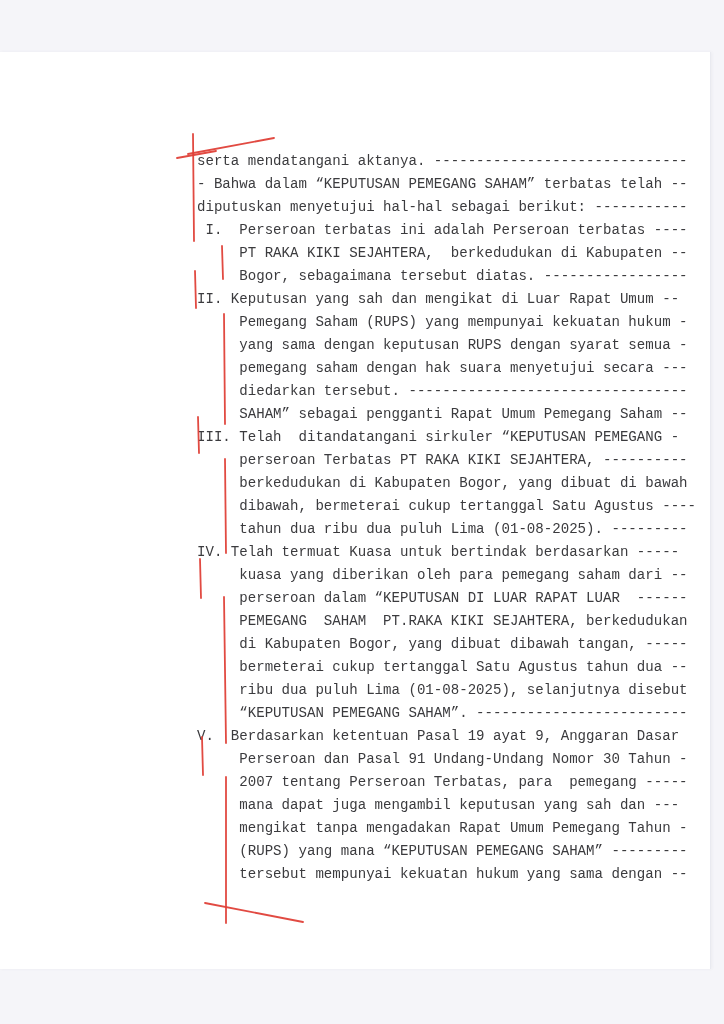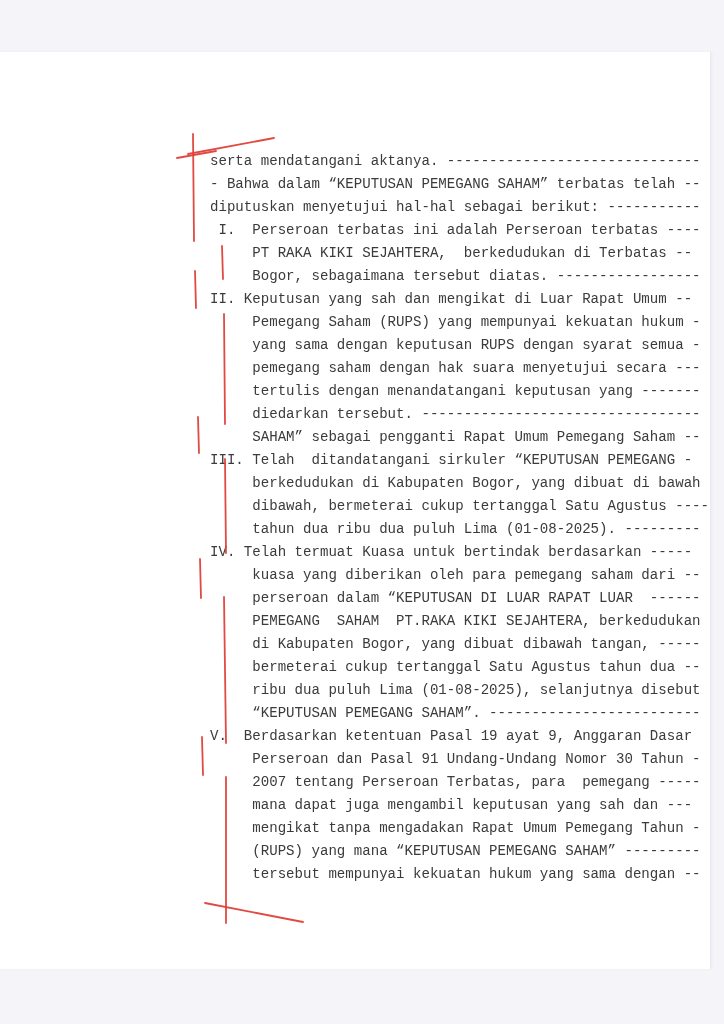--- a/index.html
+++ b/index.html
@@ -20,21 +20,21 @@
     position:relative;width:724px;height:1024px;
     background:var(--c-backdrop);
   }
   .page{
     position:absolute;left:0;top:52px;width:710px;height:917px;
     background:var(--c-page);
     border-right:1px solid var(--c-page-edge);
     box-shadow:1px 0 3px rgba(80,80,110,0.06);
   }
   .deed-text{
-    position:absolute;left:210px;top:150px;
+    position:absolute;left:197px;top:150px;
   }
   .line{
     white-space:pre;
     font-family:"Liberation Mono","DejaVu Sans Mono",monospace;
     font-size:14.1px;
     line-height:23px;
     height:23px;
     color:var(--c-text);
     letter-spacing:0;
   }
@@ -48,30 +48,30 @@
 
 <div class="stage">
   <div class="page"></div>
 
   <div class="deed-text">
 
   <div class="line">serta mendatangani aktanya. ------------------------------</div>
       <div class="line">- Bahwa dalam “KEPUTUSAN PEMEGANG SAHAM” terbatas telah --</div>
       <div class="line">diputuskan menyetujui hal-hal sebagai berikut: -----------</div>
       <div class="line"> I.  Perseroan terbatas ini adalah Perseroan terbatas ----</div>
-      <div class="line">     PT RAKA KIKI SEJAHTERA,  berkedudukan di Terbatas --</div>
+      <div class="line">     PT RAKA KIKI SEJAHTERA,  berkedudukan di Kabupaten --</div>
       <div class="line">     Bogor, sebagaimana tersebut diatas. -----------------</div>
       <div class="line">II. Keputusan yang sah dan mengikat di Luar Rapat Umum --</div>
       <div class="line">     Pemegang Saham (RUPS) yang mempunyai kekuatan hukum -</div>
       <div class="line">     yang sama dengan keputusan RUPS dengan syarat semua -</div>
       <div class="line">     pemegang saham dengan hak suara menyetujui secara ---</div>
-      <div class="line">     tertulis dengan menandatangani keputusan yang -------</div>
       <div class="line">     diedarkan tersebut. ---------------------------------</div>
       <div class="line">     SAHAM” sebagai pengganti Rapat Umum Pemegang Saham --</div>
       <div class="line">III. Telah  ditandatangani sirkuler “KEPUTUSAN PEMEGANG -</div>
+      <div class="line">     perseroan Terbatas PT RAKA KIKI SEJAHTERA, ----------</div>
       <div class="line">     berkedudukan di Kabupaten Bogor, yang dibuat di bawah</div>
       <div class="line">     dibawah, bermeterai cukup tertanggal Satu Agustus ----</div>
       <div class="line">     tahun dua ribu dua puluh Lima (01-08-2025). ---------</div>
       <div class="line">IV. Telah termuat Kuasa untuk bertindak berdasarkan -----</div>
       <div class="line">     kuasa yang diberikan oleh para pemegang saham dari --</div>
       <div class="line">     perseroan dalam “KEPUTUSAN DI LUAR RAPAT LUAR  ------</div>
       <div class="line">     PEMEGANG  SAHAM  PT.RAKA KIKI SEJAHTERA, berkedudukan</div>
       <div class="line">     di Kabupaten Bogor, yang dibuat dibawah tangan, -----</div>
       <div class="line">     bermeterai cukup tertanggal Satu Agustus tahun dua --</div>
       <div class="line">     ribu dua puluh Lima (01-08-2025), selanjutnya disebut</div>

